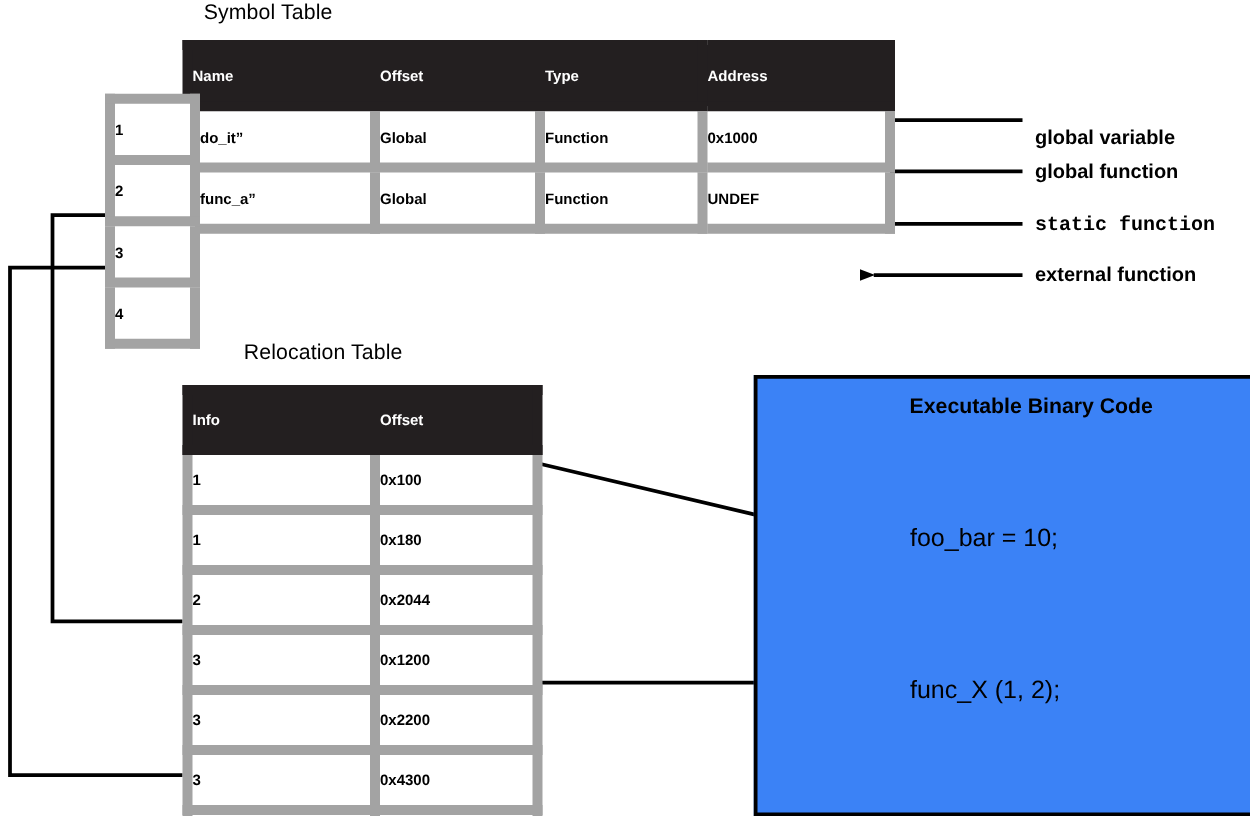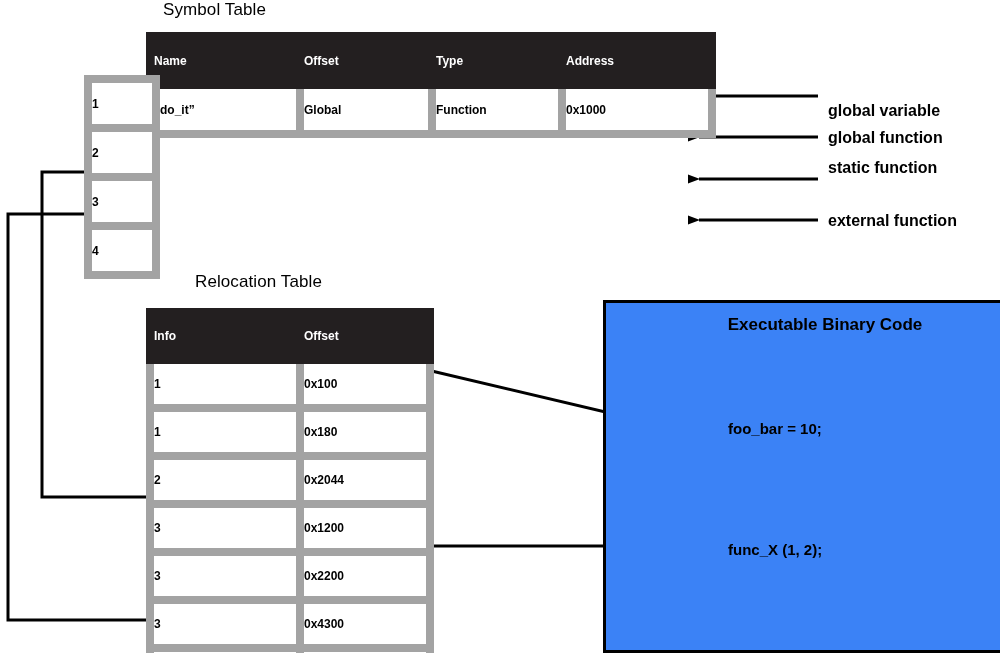--- a/index.html
+++ b/index.html
@@ -86,38 +86,38 @@
     position: absolute;
     left: 0;
     top: 12px;
     width: 100%;
     text-align: center;
     font-size: 17px;
     font-weight: bold;
   }
   .code-line {
     position: absolute;
-    font-size: 15px;
-    font-weight: bold;
+    font-size: 20px;
+    font-weight: normal;
     white-space: nowrap;
   }
   #code-line-0 { left: 122px; top: 117px; }
   #code-line-1 { left: 122px; top: 238px; }
 
   
   .annot-label {
     position: absolute;
     left: 828px;
     font-size: 16px;
     font-weight: bold;
     white-space: nowrap;
   }
   #annot-0 { top: 86px; margin-top: 16px; }
   #annot-1 { top: 129px; }
-  #annot-2 { top: 159px; }
+  #annot-2 { top: 171px; font-family: Liberation Mono, monospace; }
   #annot-3 { top: 212px; }
 </style>
 </head>
 <body>
 
 <svg id="canvas" viewBox="0 0 1000 653" xmlns="http://www.w3.org/2000/svg">
   <defs>
     <marker id="arrow-left" markerWidth="12" markerHeight="12" refX="1" refY="5" orient="auto" markerUnits="userSpaceOnUse">
       <path d="M13,0 L0,5 L13,10 Z" fill="#000000"></path>
     </marker>
@@ -151,20 +151,26 @@
       <th class="col-address">Address</th>
     </tr>
   </thead>
   <tbody>
     <tr>
       <td>“do_it”</td>
       <td>Global</td>
       <td>Function</td>
       <td>0x1000</td>
     </tr>
+    <tr>
+      <td>“func_a”</td>
+      <td>Global</td>
+      <td>Function</td>
+      <td>UNDEF</td>
+    </tr>
   </tbody>
 </table>
 
 <table class="tbl" id="symbol-index">
   <tbody>
     <tr>
       <td>1</td>
     </tr>
     <tr>
       <td>2</td>

